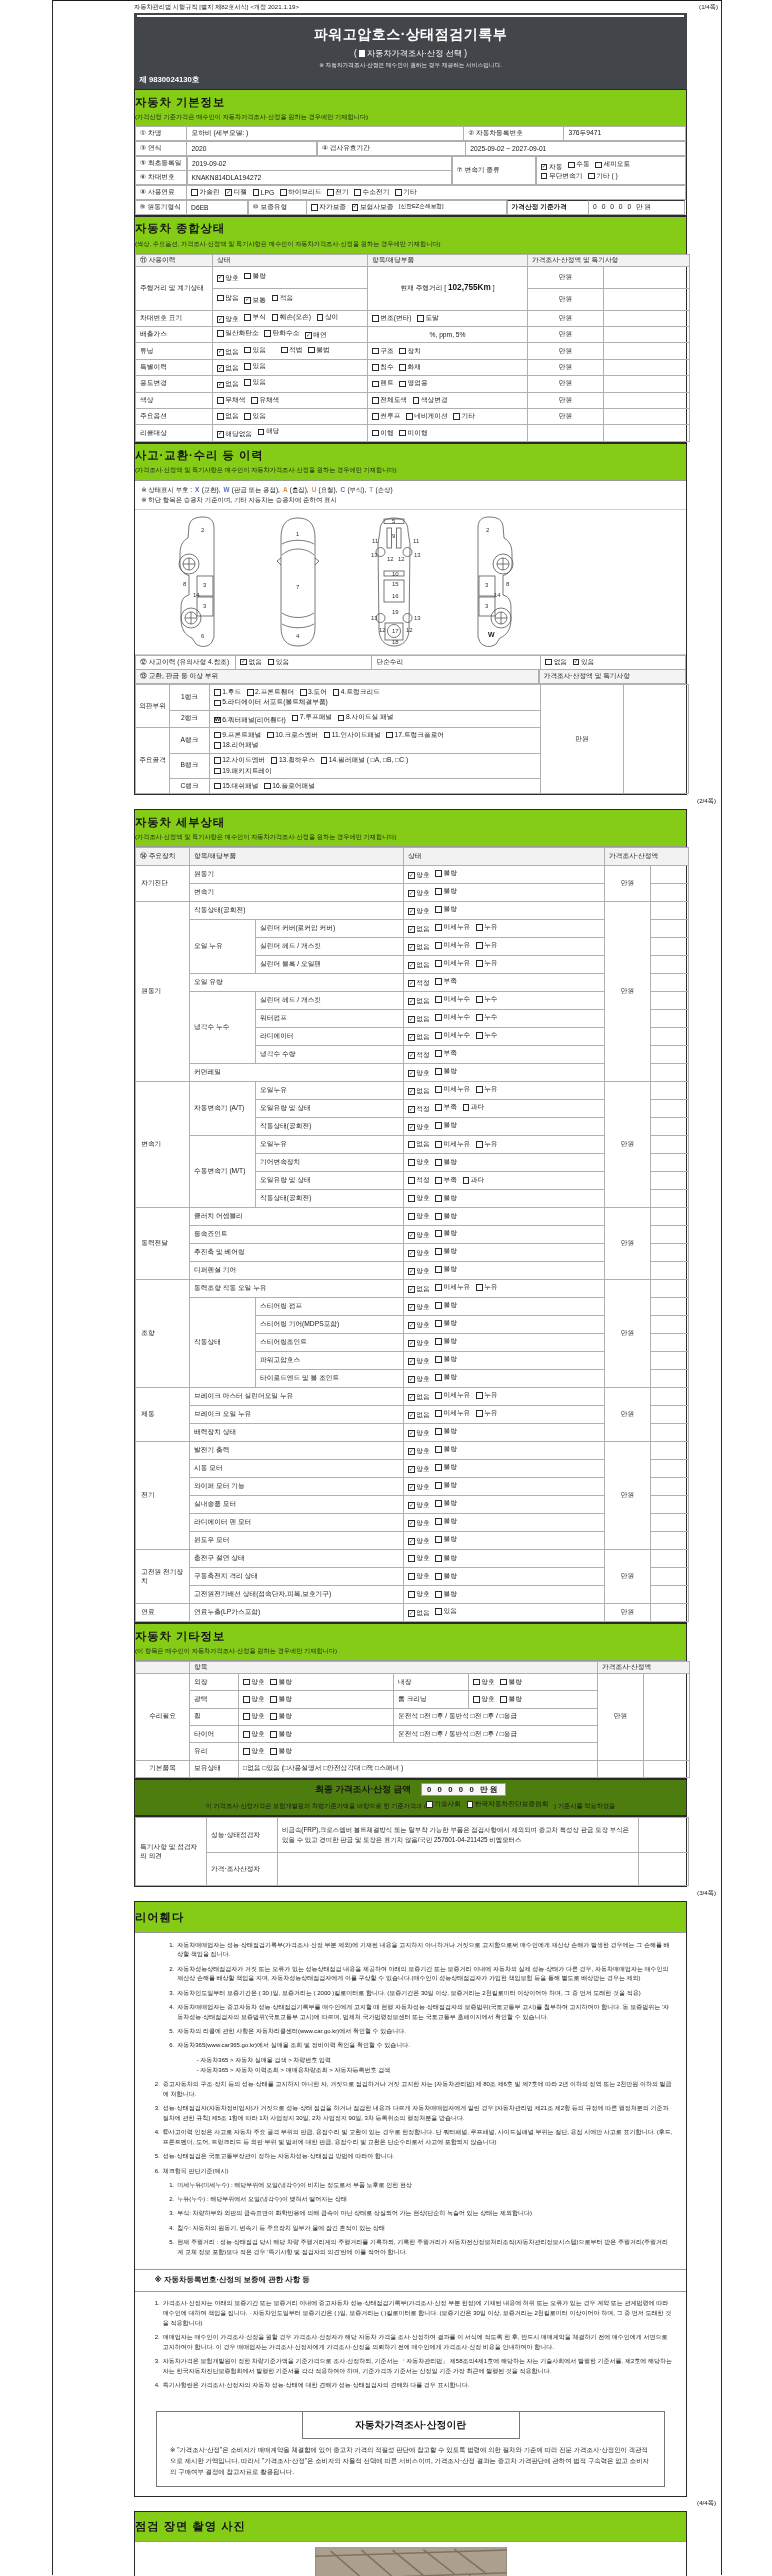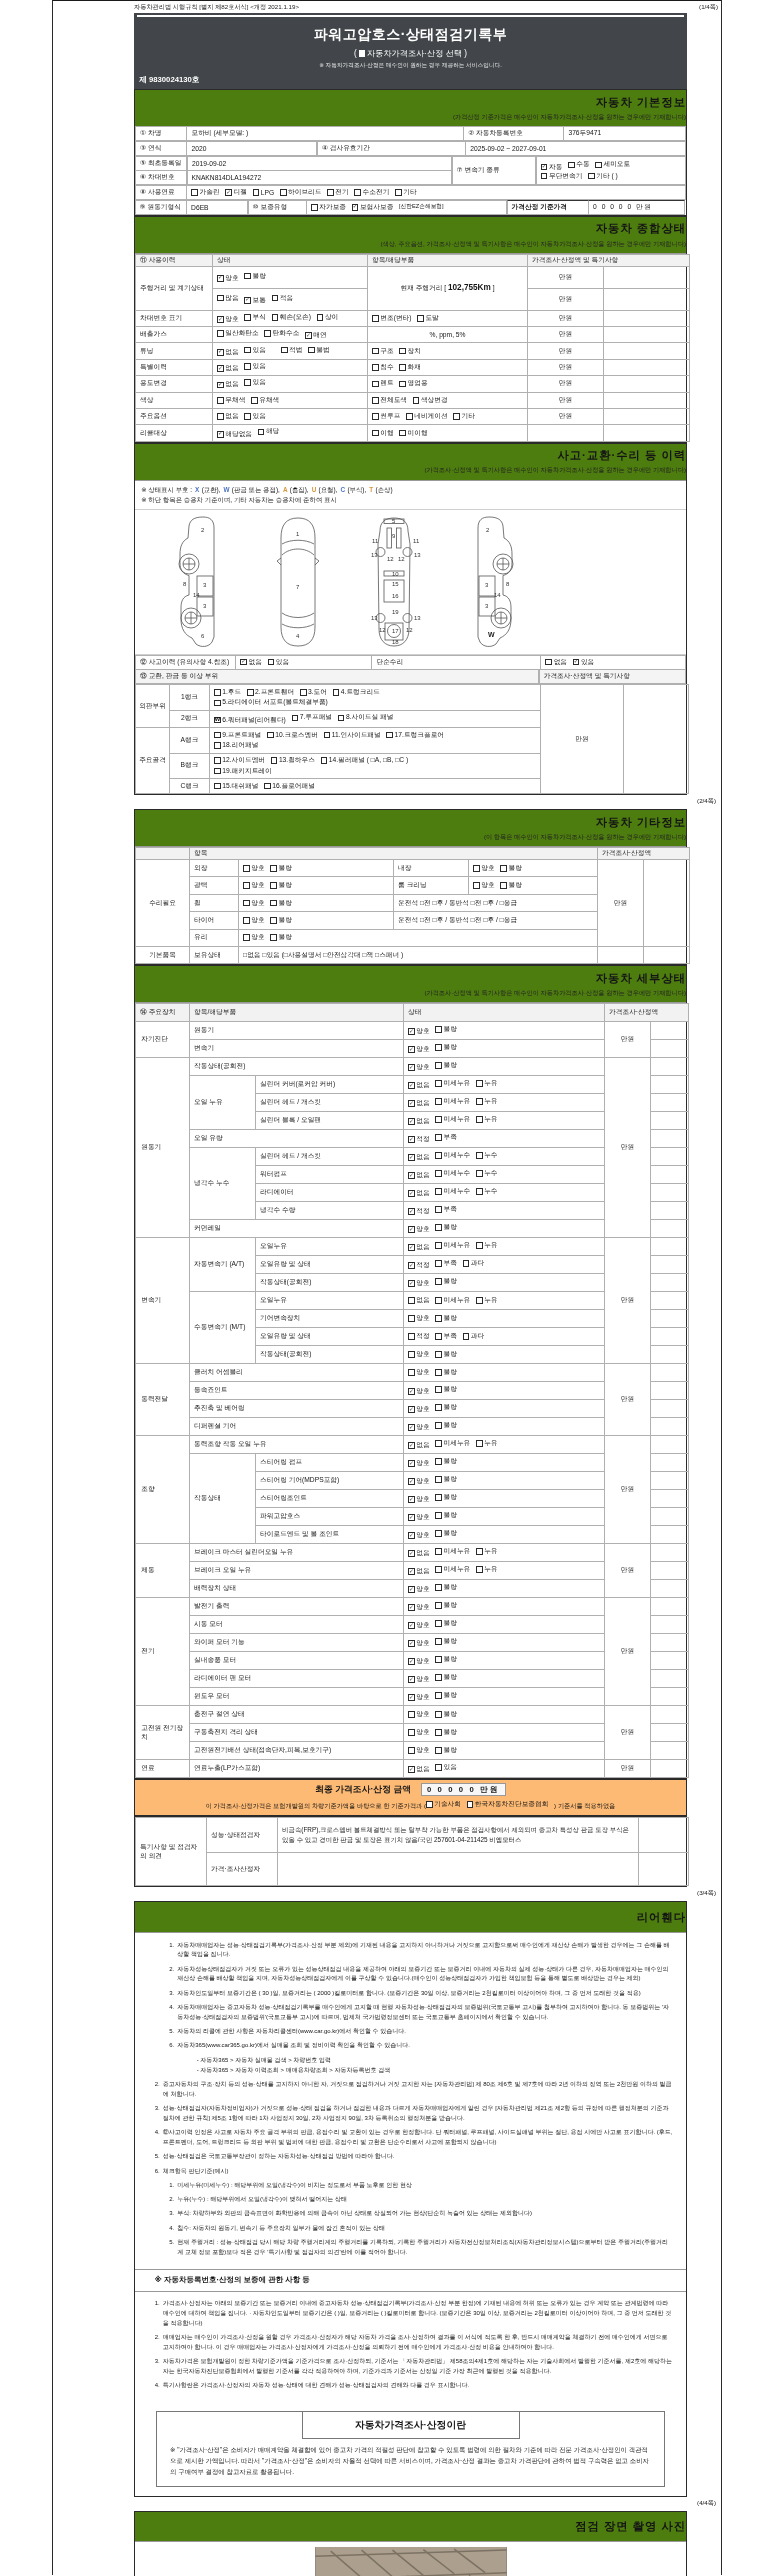--- a/index.html
+++ b/index.html
@@ -13,21 +13,21 @@
   
   .dark-header{background:#42464a;color:#fff;position:relative;padding:2.1px 3.1px 4.1px 3.1px;box-sizing:border-box;}
   .dark-header .stripe{height:2.6px;background:#fff;margin-bottom:9.3px;}
   .dark-header h1{margin:0;text-align:center;font-size:14px;letter-spacing:0.5px;font-weight:bold;}
   .dark-header .sub{text-align:center;font-size:8.2px;margin-top:3.6px;}
   .dark-header .sub .fsq{display:inline-block;width:6.2px;height:7.2px;background:#fff;vertical-align:-1px;margin:0 2.1px;}
   .dark-header .note{text-align:center;font-size:5.7px;margin-top:2.6px;color:#eee;}
   .dark-header .docno{font-size:7.7px;font-weight:bold;margin-top:5.2px;padding-left:2.1px;}
   
   .sec{border:1px solid #2a2a2a;border-top-width:0.5px;background:#fff;}
-  .band{background:#4d7c0f;border-bottom:0.5px solid #999;text-align:right;padding:4.6px 0 4.1px 0;}
+  .band{background:#84cc16;border-bottom:0.5px solid #999;text-align:left;padding:4.6px 0 4.1px 0;}
   .band h2{margin:0;font-size:11.3px;font-weight:bold;letter-spacing:1px;}
   .band .bsub{font-size:6.2px;margin-top:3.1px;color:#222;}
   
   .grid{background:#fff;}
   .frow{display:flex;}
   .fcell{border:0.5px solid #b0b0b0;margin-left:-0.5px;margin-top:-0.5px;box-sizing:border-box;
          font-size:6.7px;padding:2.1px 4.1px;display:flex;align-items:center;min-height:15px;}
   .frow .first{margin-left:0;}
   
   .cbw{display:inline-flex;align-items:center;margin-right:5.7px;white-space:nowrap;}
@@ -640,20 +640,569 @@
                   </span></div>
               </td>
             </tr>
           </tbody>
     </table>
   </div>
   <div class="pagemark">(2/4쪽)</div>
 
   <div class="sec">
     <div class="band">
+      <h2>자동차 세부상태</h2>
+      <div class="bsub">(가격조사·산정액 및 특기사항은 매수인이 자동차가격조사·산정을 원하는 경우에만 기재합니다)</div>
+    </div>
+    <table class="dt">
+      <colgroup>
+            <col style="width:54px">
+            <col style="width:66px">
+            <col style="width:148px">
+            <col style="width:201px">
+            <col style="width:46px">
+            <col style="width:38px">
+          </colgroup>
+      <tbody id="detail-body">
+            <tr class="hdr">
+              <td>⑭ 주요장치</td>
+              <td colspan="2">항목/해당부품</td>
+              <td>상태</td>
+              <td colspan="2">가격조사·산정액</td>
+            </tr>
+            <tr class="gtop">
+              <td rowspan="2" style="text-align:left;padding-left:5.2px">자기진단</td>
+              <td colspan="2">원동기</td>
+              <td><span class="cbw">
+                  <span class="cb">✓</span>
+                  <span class="cbl">양호</span>
+                </span><span class="cbw">
+                  <span class="cb"></span>
+                  <span class="cbl">불량</span>
+                </span></td>
+              <td class="price-cell" rowspan="2">만원</td>
+              <td></td>
+            </tr>
+            <tr>
+              <td colspan="2">변속기</td>
+              <td><span class="cbw">
+                  <span class="cb">✓</span>
+                  <span class="cbl">양호</span>
+                </span><span class="cbw">
+                  <span class="cb"></span>
+                  <span class="cbl">불량</span>
+                </span></td>
+              <td></td>
+            </tr>
+            <tr class="gtop">
+              <td rowspan="10" style="text-align:left;padding-left:5.2px">원동기</td>
+              <td colspan="2">작동상태(공회전)</td>
+              <td><span class="cbw">
+                  <span class="cb">✓</span>
+                  <span class="cbl">양호</span>
+                </span><span class="cbw">
+                  <span class="cb"></span>
+                  <span class="cbl">불량</span>
+                </span></td>
+              <td class="price-cell" rowspan="10">만원</td>
+              <td></td>
+            </tr>
+            <tr>
+              <td rowspan="3">오일 누유</td>
+              <td>실린더 커버(로커암 커버)</td>
+              <td><span class="cbw">
+                  <span class="cb">✓</span>
+                  <span class="cbl">없음</span>
+                </span><span class="cbw">
+                  <span class="cb"></span>
+                  <span class="cbl">미세누유</span>
+                </span><span class="cbw">
+                  <span class="cb"></span>
+                  <span class="cbl">누유</span>
+                </span></td>
+              <td></td>
+            </tr>
+            <tr>
+              <td>실린더 헤드 / 개스킷</td>
+              <td><span class="cbw">
+                  <span class="cb">✓</span>
+                  <span class="cbl">없음</span>
+                </span><span class="cbw">
+                  <span class="cb"></span>
+                  <span class="cbl">미세누유</span>
+                </span><span class="cbw">
+                  <span class="cb"></span>
+                  <span class="cbl">누유</span>
+                </span></td>
+              <td></td>
+            </tr>
+            <tr>
+              <td>실린더 블록 / 오일팬</td>
+              <td><span class="cbw">
+                  <span class="cb">✓</span>
+                  <span class="cbl">없음</span>
+                </span><span class="cbw">
+                  <span class="cb"></span>
+                  <span class="cbl">미세누유</span>
+                </span><span class="cbw">
+                  <span class="cb"></span>
+                  <span class="cbl">누유</span>
+                </span></td>
+              <td></td>
+            </tr>
+            <tr>
+              <td colspan="2">오일 유량</td>
+              <td><span class="cbw">
+                  <span class="cb">✓</span>
+                  <span class="cbl">적정</span>
+                </span><span class="cbw">
+                  <span class="cb"></span>
+                  <span class="cbl">부족</span>
+                </span></td>
+              <td></td>
+            </tr>
+            <tr>
+              <td rowspan="4">냉각수 누수</td>
+              <td>실린더 헤드 / 개스킷</td>
+              <td><span class="cbw">
+                  <span class="cb">✓</span>
+                  <span class="cbl">없음</span>
+                </span><span class="cbw">
+                  <span class="cb"></span>
+                  <span class="cbl">미세누수</span>
+                </span><span class="cbw">
+                  <span class="cb"></span>
+                  <span class="cbl">누수</span>
+                </span></td>
+              <td></td>
+            </tr>
+            <tr>
+              <td>워터펌프</td>
+              <td><span class="cbw">
+                  <span class="cb">✓</span>
+                  <span class="cbl">없음</span>
+                </span><span class="cbw">
+                  <span class="cb"></span>
+                  <span class="cbl">미세누수</span>
+                </span><span class="cbw">
+                  <span class="cb"></span>
+                  <span class="cbl">누수</span>
+                </span></td>
+              <td></td>
+            </tr>
+            <tr>
+              <td>라디에이터</td>
+              <td><span class="cbw">
+                  <span class="cb">✓</span>
+                  <span class="cbl">없음</span>
+                </span><span class="cbw">
+                  <span class="cb"></span>
+                  <span class="cbl">미세누수</span>
+                </span><span class="cbw">
+                  <span class="cb"></span>
+                  <span class="cbl">누수</span>
+                </span></td>
+              <td></td>
+            </tr>
+            <tr>
+              <td>냉각수 수량</td>
+              <td><span class="cbw">
+                  <span class="cb">✓</span>
+                  <span class="cbl">적정</span>
+                </span><span class="cbw">
+                  <span class="cb"></span>
+                  <span class="cbl">부족</span>
+                </span></td>
+              <td></td>
+            </tr>
+            <tr>
+              <td colspan="2">커먼레일</td>
+              <td><span class="cbw">
+                  <span class="cb">✓</span>
+                  <span class="cbl">양호</span>
+                </span><span class="cbw">
+                  <span class="cb"></span>
+                  <span class="cbl">불량</span>
+                </span></td>
+              <td></td>
+            </tr>
+            <tr class="gtop">
+              <td rowspan="7" style="text-align:left;padding-left:5.2px">변속기</td>
+              <td rowspan="3">자동변속기 (A/T)</td>
+              <td>오일누유</td>
+              <td><span class="cbw">
+                  <span class="cb">✓</span>
+                  <span class="cbl">없음</span>
+                </span><span class="cbw">
+                  <span class="cb"></span>
+                  <span class="cbl">미세누유</span>
+                </span><span class="cbw">
+                  <span class="cb"></span>
+                  <span class="cbl">누유</span>
+                </span></td>
+              <td class="price-cell" rowspan="7">만원</td>
+              <td></td>
+            </tr>
+            <tr>
+              <td>오일유량 및 상태</td>
+              <td><span class="cbw">
+                  <span class="cb">✓</span>
+                  <span class="cbl">적정</span>
+                </span><span class="cbw">
+                  <span class="cb"></span>
+                  <span class="cbl">부족</span>
+                </span><span class="cbw">
+                  <span class="cb"></span>
+                  <span class="cbl">과다</span>
+                </span></td>
+              <td></td>
+            </tr>
+            <tr>
+              <td>작동상태(공회전)</td>
+              <td><span class="cbw">
+                  <span class="cb">✓</span>
+                  <span class="cbl">양호</span>
+                </span><span class="cbw">
+                  <span class="cb"></span>
+                  <span class="cbl">불량</span>
+                </span></td>
+              <td></td>
+            </tr>
+            <tr>
+              <td rowspan="4">수동변속기 (M/T)</td>
+              <td>오일누유</td>
+              <td><span class="cbw">
+                  <span class="cb"></span>
+                  <span class="cbl">없음</span>
+                </span><span class="cbw">
+                  <span class="cb"></span>
+                  <span class="cbl">미세누유</span>
+                </span><span class="cbw">
+                  <span class="cb"></span>
+                  <span class="cbl">누유</span>
+                </span></td>
+              <td></td>
+            </tr>
+            <tr>
+              <td>기어변속장치</td>
+              <td><span class="cbw">
+                  <span class="cb"></span>
+                  <span class="cbl">양호</span>
+                </span><span class="cbw">
+                  <span class="cb"></span>
+                  <span class="cbl">불량</span>
+                </span></td>
+              <td></td>
+            </tr>
+            <tr>
+              <td>오일유량 및 상태</td>
+              <td><span class="cbw">
+                  <span class="cb"></span>
+                  <span class="cbl">적정</span>
+                </span><span class="cbw">
+                  <span class="cb"></span>
+                  <span class="cbl">부족</span>
+                </span><span class="cbw">
+                  <span class="cb"></span>
+                  <span class="cbl">과다</span>
+                </span></td>
+              <td></td>
+            </tr>
+            <tr>
+              <td>작동상태(공회전)</td>
+              <td><span class="cbw">
+                  <span class="cb"></span>
+                  <span class="cbl">양호</span>
+                </span><span class="cbw">
+                  <span class="cb"></span>
+                  <span class="cbl">불량</span>
+                </span></td>
+              <td></td>
+            </tr>
+            <tr class="gtop">
+              <td rowspan="4" style="text-align:left;padding-left:5.2px">동력전달</td>
+              <td colspan="2">클러치 어셈블리</td>
+              <td><span class="cbw">
+                  <span class="cb"></span>
+                  <span class="cbl">양호</span>
+                </span><span class="cbw">
+                  <span class="cb"></span>
+                  <span class="cbl">불량</span>
+                </span></td>
+              <td class="price-cell" rowspan="4">만원</td>
+              <td></td>
+            </tr>
+            <tr>
+              <td colspan="2">등속죠인트</td>
+              <td><span class="cbw">
+                  <span class="cb">✓</span>
+                  <span class="cbl">양호</span>
+                </span><span class="cbw">
+                  <span class="cb"></span>
+                  <span class="cbl">불량</span>
+                </span></td>
+              <td></td>
+            </tr>
+            <tr>
+              <td colspan="2">추진축 및 베어링</td>
+              <td><span class="cbw">
+                  <span class="cb">✓</span>
+                  <span class="cbl">양호</span>
+                </span><span class="cbw">
+                  <span class="cb"></span>
+                  <span class="cbl">불량</span>
+                </span></td>
+              <td></td>
+            </tr>
+            <tr>
+              <td colspan="2">디퍼렌셜 기어</td>
+              <td><span class="cbw">
+                  <span class="cb">✓</span>
+                  <span class="cbl">양호</span>
+                </span><span class="cbw">
+                  <span class="cb"></span>
+                  <span class="cbl">불량</span>
+                </span></td>
+              <td></td>
+            </tr>
+            <tr class="gtop">
+              <td rowspan="6" style="text-align:left;padding-left:5.2px">조향</td>
+              <td colspan="2">동력조향 작동 오일 누유</td>
+              <td><span class="cbw">
+                  <span class="cb">✓</span>
+                  <span class="cbl">없음</span>
+                </span><span class="cbw">
+                  <span class="cb"></span>
+                  <span class="cbl">미세누유</span>
+                </span><span class="cbw">
+                  <span class="cb"></span>
+                  <span class="cbl">누유</span>
+                </span></td>
+              <td class="price-cell" rowspan="6">만원</td>
+              <td></td>
+            </tr>
+            <tr>
+              <td rowspan="5">작동상태</td>
+              <td>스티어링 펌프</td>
+              <td><span class="cbw">
+                  <span class="cb">✓</span>
+                  <span class="cbl">양호</span>
+                </span><span class="cbw">
+                  <span class="cb"></span>
+                  <span class="cbl">불량</span>
+                </span></td>
+              <td></td>
+            </tr>
+            <tr>
+              <td>스티어링 기어(MDPS포함)</td>
+              <td><span class="cbw">
+                  <span class="cb">✓</span>
+                  <span class="cbl">양호</span>
+                </span><span class="cbw">
+                  <span class="cb"></span>
+                  <span class="cbl">불량</span>
+                </span></td>
+              <td></td>
+            </tr>
+            <tr>
+              <td>스티어링조인트</td>
+              <td><span class="cbw">
+                  <span class="cb">✓</span>
+                  <span class="cbl">양호</span>
+                </span><span class="cbw">
+                  <span class="cb"></span>
+                  <span class="cbl">불량</span>
+                </span></td>
+              <td></td>
+            </tr>
+            <tr>
+              <td>파워고압호스</td>
+              <td><span class="cbw">
+                  <span class="cb">✓</span>
+                  <span class="cbl">양호</span>
+                </span><span class="cbw">
+                  <span class="cb"></span>
+                  <span class="cbl">불량</span>
+                </span></td>
+              <td></td>
+            </tr>
+            <tr>
+              <td>타이로드엔드 및 볼 조인트</td>
+              <td><span class="cbw">
+                  <span class="cb">✓</span>
+                  <span class="cbl">양호</span>
+                </span><span class="cbw">
+                  <span class="cb"></span>
+                  <span class="cbl">불량</span>
+                </span></td>
+              <td></td>
+            </tr>
+            <tr class="gtop">
+              <td rowspan="3" style="text-align:left;padding-left:5.2px">제동</td>
+              <td colspan="2">브레이크 마스터 실린더오일 누유</td>
+              <td><span class="cbw">
+                  <span class="cb">✓</span>
+                  <span class="cbl">없음</span>
+                </span><span class="cbw">
+                  <span class="cb"></span>
+                  <span class="cbl">미세누유</span>
+                </span><span class="cbw">
+                  <span class="cb"></span>
+                  <span class="cbl">누유</span>
+                </span></td>
+              <td class="price-cell" rowspan="3">만원</td>
+              <td></td>
+            </tr>
+            <tr>
+              <td colspan="2">브레이크 오일 누유</td>
+              <td><span class="cbw">
+                  <span class="cb">✓</span>
+                  <span class="cbl">없음</span>
+                </span><span class="cbw">
+                  <span class="cb"></span>
+                  <span class="cbl">미세누유</span>
+                </span><span class="cbw">
+                  <span class="cb"></span>
+                  <span class="cbl">누유</span>
+                </span></td>
+              <td></td>
+            </tr>
+            <tr>
+              <td colspan="2">배력장치 상태</td>
+              <td><span class="cbw">
+                  <span class="cb">✓</span>
+                  <span class="cbl">양호</span>
+                </span><span class="cbw">
+                  <span class="cb"></span>
+                  <span class="cbl">불량</span>
+                </span></td>
+              <td></td>
+            </tr>
+            <tr class="gtop">
+              <td rowspan="6" style="text-align:left;padding-left:5.2px">전기</td>
+              <td colspan="2">발전기 출력</td>
+              <td><span class="cbw">
+                  <span class="cb">✓</span>
+                  <span class="cbl">양호</span>
+                </span><span class="cbw">
+                  <span class="cb"></span>
+                  <span class="cbl">불량</span>
+                </span></td>
+              <td class="price-cell" rowspan="6">만원</td>
+              <td></td>
+            </tr>
+            <tr>
+              <td colspan="2">시동 모터</td>
+              <td><span class="cbw">
+                  <span class="cb">✓</span>
+                  <span class="cbl">양호</span>
+                </span><span class="cbw">
+                  <span class="cb"></span>
+                  <span class="cbl">불량</span>
+                </span></td>
+              <td></td>
+            </tr>
+            <tr>
+              <td colspan="2">와이퍼 모터 기능</td>
+              <td><span class="cbw">
+                  <span class="cb">✓</span>
+                  <span class="cbl">양호</span>
+                </span><span class="cbw">
+                  <span class="cb"></span>
+                  <span class="cbl">불량</span>
+                </span></td>
+              <td></td>
+            </tr>
+            <tr>
+              <td colspan="2">실내송풍 모터</td>
+              <td><span class="cbw">
+                  <span class="cb">✓</span>
+                  <span class="cbl">양호</span>
+                </span><span class="cbw">
+                  <span class="cb"></span>
+                  <span class="cbl">불량</span>
+                </span></td>
+              <td></td>
+            </tr>
+            <tr>
+              <td colspan="2">라디에이터 팬 모터</td>
+              <td><span class="cbw">
+                  <span class="cb">✓</span>
+                  <span class="cbl">양호</span>
+                </span><span class="cbw">
+                  <span class="cb"></span>
+                  <span class="cbl">불량</span>
+                </span></td>
+              <td></td>
+            </tr>
+            <tr>
+              <td colspan="2">윈도우 모터</td>
+              <td><span class="cbw">
+                  <span class="cb">✓</span>
+                  <span class="cbl">양호</span>
+                </span><span class="cbw">
+                  <span class="cb"></span>
+                  <span class="cbl">불량</span>
+                </span></td>
+              <td></td>
+            </tr>
+            <tr class="gtop">
+              <td rowspan="3" style="text-align:left;padding-left:5.2px">고전원 전기장치</td>
+              <td colspan="2">충전구 절연 상태</td>
+              <td><span class="cbw">
+                  <span class="cb"></span>
+                  <span class="cbl">양호</span>
+                </span><span class="cbw">
+                  <span class="cb"></span>
+                  <span class="cbl">불량</span>
+                </span></td>
+              <td class="price-cell" rowspan="3">만원</td>
+              <td></td>
+            </tr>
+            <tr>
+              <td colspan="2">구동축전지 격리 상태</td>
+              <td><span class="cbw">
+                  <span class="cb"></span>
+                  <span class="cbl">양호</span>
+                </span><span class="cbw">
+                  <span class="cb"></span>
+                  <span class="cbl">불량</span>
+                </span></td>
+              <td></td>
+            </tr>
+            <tr>
+              <td colspan="2">고전원전기배선 상태(접속단자,피복,보호기구)</td>
+              <td><span class="cbw">
+                  <span class="cb"></span>
+                  <span class="cbl">양호</span>
+                </span><span class="cbw">
+                  <span class="cb"></span>
+                  <span class="cbl">불량</span>
+                </span></td>
+              <td></td>
+            </tr>
+            <tr class="gtop">
+              <td rowspan="1" style="text-align:left;padding-left:5.2px">연료</td>
+              <td colspan="2">연료누출(LP가스포함)</td>
+              <td><span class="cbw">
+                  <span class="cb">✓</span>
+                  <span class="cbl">없음</span>
+                </span><span class="cbw">
+                  <span class="cb"></span>
+                  <span class="cbl">있음</span>
+                </span></td>
+              <td class="price-cell" rowspan="1">만원</td>
+              <td></td>
+            </tr>
+          </tbody>
+    </table>
+  </div>
+
+  <div class="sec">
+    <div class="band">
       <h2>자동차 기타정보</h2>
       <div class="bsub">(이 항목은 매수인이 자동차가격조사·산정을 원하는 경우에만 기재합니다)</div>
     </div>
     <table>
       <colgroup>
             <col style="width:54px">
             <col style="width:49px">
             <col style="width:155px">
             <col style="width:75px">
             <col style="width:129px">
@@ -741,570 +1290,21 @@
               <td style="text-align:center;height:14.4px">기본품목</td>
               <td>보유상태</td>
               <td colspan="3">□없음  □있음  (□사용설명서 □안전삼각대 □잭 □스패너 )</td>
               <td></td>
               <td></td>
             </tr>
           </tbody>
     </table>
   </div>
 
-  <div class="sec">
-    <div class="band">
-      <h2>자동차 세부상태</h2>
-      <div class="bsub">(가격조사·산정액 및 특기사항은 매수인이 자동차가격조사·산정을 원하는 경우에만 기재합니다)</div>
-    </div>
-    <table class="dt">
-      <colgroup>
-            <col style="width:54px">
-            <col style="width:66px">
-            <col style="width:148px">
-            <col style="width:201px">
-            <col style="width:46px">
-            <col style="width:38px">
-          </colgroup>
-      <tbody id="detail-body">
-            <tr class="hdr">
-              <td>⑭ 주요장치</td>
-              <td colspan="2">항목/해당부품</td>
-              <td>상태</td>
-              <td colspan="2">가격조사·산정액</td>
-            </tr>
-            <tr class="gtop">
-              <td rowspan="2" style="text-align:left;padding-left:5.2px">자기진단</td>
-              <td colspan="2">원동기</td>
-              <td><span class="cbw">
-                  <span class="cb">✓</span>
-                  <span class="cbl">양호</span>
-                </span><span class="cbw">
-                  <span class="cb"></span>
-                  <span class="cbl">불량</span>
-                </span></td>
-              <td class="price-cell" rowspan="2">만원</td>
-              <td></td>
-            </tr>
-            <tr>
-              <td colspan="2">변속기</td>
-              <td><span class="cbw">
-                  <span class="cb">✓</span>
-                  <span class="cbl">양호</span>
-                </span><span class="cbw">
-                  <span class="cb"></span>
-                  <span class="cbl">불량</span>
-                </span></td>
-              <td></td>
-            </tr>
-            <tr class="gtop">
-              <td rowspan="10" style="text-align:left;padding-left:5.2px">원동기</td>
-              <td colspan="2">작동상태(공회전)</td>
-              <td><span class="cbw">
-                  <span class="cb">✓</span>
-                  <span class="cbl">양호</span>
-                </span><span class="cbw">
-                  <span class="cb"></span>
-                  <span class="cbl">불량</span>
-                </span></td>
-              <td class="price-cell" rowspan="10">만원</td>
-              <td></td>
-            </tr>
-            <tr>
-              <td rowspan="3">오일 누유</td>
-              <td>실린더 커버(로커암 커버)</td>
-              <td><span class="cbw">
-                  <span class="cb">✓</span>
-                  <span class="cbl">없음</span>
-                </span><span class="cbw">
-                  <span class="cb"></span>
-                  <span class="cbl">미세누유</span>
-                </span><span class="cbw">
-                  <span class="cb"></span>
-                  <span class="cbl">누유</span>
-                </span></td>
-              <td></td>
-            </tr>
-            <tr>
-              <td>실린더 헤드 / 개스킷</td>
-              <td><span class="cbw">
-                  <span class="cb">✓</span>
-                  <span class="cbl">없음</span>
-                </span><span class="cbw">
-                  <span class="cb"></span>
-                  <span class="cbl">미세누유</span>
-                </span><span class="cbw">
-                  <span class="cb"></span>
-                  <span class="cbl">누유</span>
-                </span></td>
-              <td></td>
-            </tr>
-            <tr>
-              <td>실린더 블록 / 오일팬</td>
-              <td><span class="cbw">
-                  <span class="cb">✓</span>
-                  <span class="cbl">없음</span>
-                </span><span class="cbw">
-                  <span class="cb"></span>
-                  <span class="cbl">미세누유</span>
-                </span><span class="cbw">
-                  <span class="cb"></span>
-                  <span class="cbl">누유</span>
-                </span></td>
-              <td></td>
-            </tr>
-            <tr>
-              <td colspan="2">오일 유량</td>
-              <td><span class="cbw">
-                  <span class="cb">✓</span>
-                  <span class="cbl">적정</span>
-                </span><span class="cbw">
-                  <span class="cb"></span>
-                  <span class="cbl">부족</span>
-                </span></td>
-              <td></td>
-            </tr>
-            <tr>
-              <td rowspan="4">냉각수 누수</td>
-              <td>실린더 헤드 / 개스킷</td>
-              <td><span class="cbw">
-                  <span class="cb">✓</span>
-                  <span class="cbl">없음</span>
-                </span><span class="cbw">
-                  <span class="cb"></span>
-                  <span class="cbl">미세누수</span>
-                </span><span class="cbw">
-                  <span class="cb"></span>
-                  <span class="cbl">누수</span>
-                </span></td>
-              <td></td>
-            </tr>
-            <tr>
-              <td>워터펌프</td>
-              <td><span class="cbw">
-                  <span class="cb">✓</span>
-                  <span class="cbl">없음</span>
-                </span><span class="cbw">
-                  <span class="cb"></span>
-                  <span class="cbl">미세누수</span>
-                </span><span class="cbw">
-                  <span class="cb"></span>
-                  <span class="cbl">누수</span>
-                </span></td>
-              <td></td>
-            </tr>
-            <tr>
-              <td>라디에이터</td>
-              <td><span class="cbw">
-                  <span class="cb">✓</span>
-                  <span class="cbl">없음</span>
-                </span><span class="cbw">
-                  <span class="cb"></span>
-                  <span class="cbl">미세누수</span>
-                </span><span class="cbw">
-                  <span class="cb"></span>
-                  <span class="cbl">누수</span>
-                </span></td>
-              <td></td>
-            </tr>
-            <tr>
-              <td>냉각수 수량</td>
-              <td><span class="cbw">
-                  <span class="cb">✓</span>
-                  <span class="cbl">적정</span>
-                </span><span class="cbw">
-                  <span class="cb"></span>
-                  <span class="cbl">부족</span>
-                </span></td>
-              <td></td>
-            </tr>
-            <tr>
-              <td colspan="2">커먼레일</td>
-              <td><span class="cbw">
-                  <span class="cb">✓</span>
-                  <span class="cbl">양호</span>
-                </span><span class="cbw">
-                  <span class="cb"></span>
-                  <span class="cbl">불량</span>
-                </span></td>
-              <td></td>
-            </tr>
-            <tr class="gtop">
-              <td rowspan="7" style="text-align:left;padding-left:5.2px">변속기</td>
-              <td rowspan="3">자동변속기 (A/T)</td>
-              <td>오일누유</td>
-              <td><span class="cbw">
-                  <span class="cb">✓</span>
-                  <span class="cbl">없음</span>
-                </span><span class="cbw">
-                  <span class="cb"></span>
-                  <span class="cbl">미세누유</span>
-                </span><span class="cbw">
-                  <span class="cb"></span>
-                  <span class="cbl">누유</span>
-                </span></td>
-              <td class="price-cell" rowspan="7">만원</td>
-              <td></td>
-            </tr>
-            <tr>
-              <td>오일유량 및 상태</td>
-              <td><span class="cbw">
-                  <span class="cb">✓</span>
-                  <span class="cbl">적정</span>
-                </span><span class="cbw">
-                  <span class="cb"></span>
-                  <span class="cbl">부족</span>
-                </span><span class="cbw">
-                  <span class="cb"></span>
-                  <span class="cbl">과다</span>
-                </span></td>
-              <td></td>
-            </tr>
-            <tr>
-              <td>작동상태(공회전)</td>
-              <td><span class="cbw">
-                  <span class="cb">✓</span>
-                  <span class="cbl">양호</span>
-                </span><span class="cbw">
-                  <span class="cb"></span>
-                  <span class="cbl">불량</span>
-                </span></td>
-              <td></td>
-            </tr>
-            <tr>
-              <td rowspan="4">수동변속기 (M/T)</td>
-              <td>오일누유</td>
-              <td><span class="cbw">
-                  <span class="cb"></span>
-                  <span class="cbl">없음</span>
-                </span><span class="cbw">
-                  <span class="cb"></span>
-                  <span class="cbl">미세누유</span>
-                </span><span class="cbw">
-                  <span class="cb"></span>
-                  <span class="cbl">누유</span>
-                </span></td>
-              <td></td>
-            </tr>
-            <tr>
-              <td>기어변속장치</td>
-              <td><span class="cbw">
-                  <span class="cb"></span>
-                  <span class="cbl">양호</span>
-                </span><span class="cbw">
-                  <span class="cb"></span>
-                  <span class="cbl">불량</span>
-                </span></td>
-              <td></td>
-            </tr>
-            <tr>
-              <td>오일유량 및 상태</td>
-              <td><span class="cbw">
-                  <span class="cb"></span>
-                  <span class="cbl">적정</span>
-                </span><span class="cbw">
-                  <span class="cb"></span>
-                  <span class="cbl">부족</span>
-                </span><span class="cbw">
-                  <span class="cb"></span>
-                  <span class="cbl">과다</span>
-                </span></td>
-              <td></td>
-            </tr>
-            <tr>
-              <td>작동상태(공회전)</td>
-              <td><span class="cbw">
-                  <span class="cb"></span>
-                  <span class="cbl">양호</span>
-                </span><span class="cbw">
-                  <span class="cb"></span>
-                  <span class="cbl">불량</span>
-                </span></td>
-              <td></td>
-            </tr>
-            <tr class="gtop">
-              <td rowspan="4" style="text-align:left;padding-left:5.2px">동력전달</td>
-              <td colspan="2">클러치 어셈블리</td>
-              <td><span class="cbw">
-                  <span class="cb"></span>
-                  <span class="cbl">양호</span>
-                </span><span class="cbw">
-                  <span class="cb"></span>
-                  <span class="cbl">불량</span>
-                </span></td>
-              <td class="price-cell" rowspan="4">만원</td>
-              <td></td>
-            </tr>
-            <tr>
-              <td colspan="2">등속죠인트</td>
-              <td><span class="cbw">
-                  <span class="cb">✓</span>
-                  <span class="cbl">양호</span>
-                </span><span class="cbw">
-                  <span class="cb"></span>
-                  <span class="cbl">불량</span>
-                </span></td>
-              <td></td>
-            </tr>
-            <tr>
-              <td colspan="2">추진축 및 베어링</td>
-              <td><span class="cbw">
-                  <span class="cb">✓</span>
-                  <span class="cbl">양호</span>
-                </span><span class="cbw">
-                  <span class="cb"></span>
-                  <span class="cbl">불량</span>
-                </span></td>
-              <td></td>
-            </tr>
-            <tr>
-              <td colspan="2">디퍼렌셜 기어</td>
-              <td><span class="cbw">
-                  <span class="cb">✓</span>
-                  <span class="cbl">양호</span>
-                </span><span class="cbw">
-                  <span class="cb"></span>
-                  <span class="cbl">불량</span>
-                </span></td>
-              <td></td>
-            </tr>
-            <tr class="gtop">
-              <td rowspan="6" style="text-align:left;padding-left:5.2px">조향</td>
-              <td colspan="2">동력조향 작동 오일 누유</td>
-              <td><span class="cbw">
-                  <span class="cb">✓</span>
-                  <span class="cbl">없음</span>
-                </span><span class="cbw">
-                  <span class="cb"></span>
-                  <span class="cbl">미세누유</span>
-                </span><span class="cbw">
-                  <span class="cb"></span>
-                  <span class="cbl">누유</span>
-                </span></td>
-              <td class="price-cell" rowspan="6">만원</td>
-              <td></td>
-            </tr>
-            <tr>
-              <td rowspan="5">작동상태</td>
-              <td>스티어링 펌프</td>
-              <td><span class="cbw">
-                  <span class="cb">✓</span>
-                  <span class="cbl">양호</span>
-                </span><span class="cbw">
-                  <span class="cb"></span>
-                  <span class="cbl">불량</span>
-                </span></td>
-              <td></td>
-            </tr>
-            <tr>
-              <td>스티어링 기어(MDPS포함)</td>
-              <td><span class="cbw">
-                  <span class="cb">✓</span>
-                  <span class="cbl">양호</span>
-                </span><span class="cbw">
-                  <span class="cb"></span>
-                  <span class="cbl">불량</span>
-                </span></td>
-              <td></td>
-            </tr>
-            <tr>
-              <td>스티어링조인트</td>
-              <td><span class="cbw">
-                  <span class="cb">✓</span>
-                  <span class="cbl">양호</span>
-                </span><span class="cbw">
-                  <span class="cb"></span>
-                  <span class="cbl">불량</span>
-                </span></td>
-              <td></td>
-            </tr>
-            <tr>
-              <td>파워고압호스</td>
-              <td><span class="cbw">
-                  <span class="cb">✓</span>
-                  <span class="cbl">양호</span>
-                </span><span class="cbw">
-                  <span class="cb"></span>
-                  <span class="cbl">불량</span>
-                </span></td>
-              <td></td>
-            </tr>
-            <tr>
-              <td>타이로드엔드 및 볼 조인트</td>
-              <td><span class="cbw">
-                  <span class="cb">✓</span>
-                  <span class="cbl">양호</span>
-                </span><span class="cbw">
-                  <span class="cb"></span>
-                  <span class="cbl">불량</span>
-                </span></td>
-              <td></td>
-            </tr>
-            <tr class="gtop">
-              <td rowspan="3" style="text-align:left;padding-left:5.2px">제동</td>
-              <td colspan="2">브레이크 마스터 실린더오일 누유</td>
-              <td><span class="cbw">
-                  <span class="cb">✓</span>
-                  <span class="cbl">없음</span>
-                </span><span class="cbw">
-                  <span class="cb"></span>
-                  <span class="cbl">미세누유</span>
-                </span><span class="cbw">
-                  <span class="cb"></span>
-                  <span class="cbl">누유</span>
-                </span></td>
-              <td class="price-cell" rowspan="3">만원</td>
-              <td></td>
-            </tr>
-            <tr>
-              <td colspan="2">브레이크 오일 누유</td>
-              <td><span class="cbw">
-                  <span class="cb">✓</span>
-                  <span class="cbl">없음</span>
-                </span><span class="cbw">
-                  <span class="cb"></span>
-                  <span class="cbl">미세누유</span>
-                </span><span class="cbw">
-                  <span class="cb"></span>
-                  <span class="cbl">누유</span>
-                </span></td>
-              <td></td>
-            </tr>
-            <tr>
-              <td colspan="2">배력장치 상태</td>
-              <td><span class="cbw">
-                  <span class="cb">✓</span>
-                  <span class="cbl">양호</span>
-                </span><span class="cbw">
-                  <span class="cb"></span>
-                  <span class="cbl">불량</span>
-                </span></td>
-              <td></td>
-            </tr>
-            <tr class="gtop">
-              <td rowspan="6" style="text-align:left;padding-left:5.2px">전기</td>
-              <td colspan="2">발전기 출력</td>
-              <td><span class="cbw">
-                  <span class="cb">✓</span>
-                  <span class="cbl">양호</span>
-                </span><span class="cbw">
-                  <span class="cb"></span>
-                  <span class="cbl">불량</span>
-                </span></td>
-              <td class="price-cell" rowspan="6">만원</td>
-              <td></td>
-            </tr>
-            <tr>
-              <td colspan="2">시동 모터</td>
-              <td><span class="cbw">
-                  <span class="cb">✓</span>
-                  <span class="cbl">양호</span>
-                </span><span class="cbw">
-                  <span class="cb"></span>
-                  <span class="cbl">불량</span>
-                </span></td>
-              <td></td>
-            </tr>
-            <tr>
-              <td colspan="2">와이퍼 모터 기능</td>
-              <td><span class="cbw">
-                  <span class="cb">✓</span>
-                  <span class="cbl">양호</span>
-                </span><span class="cbw">
-                  <span class="cb"></span>
-                  <span class="cbl">불량</span>
-                </span></td>
-              <td></td>
-            </tr>
-            <tr>
-              <td colspan="2">실내송풍 모터</td>
-              <td><span class="cbw">
-                  <span class="cb">✓</span>
-                  <span class="cbl">양호</span>
-                </span><span class="cbw">
-                  <span class="cb"></span>
-                  <span class="cbl">불량</span>
-                </span></td>
-              <td></td>
-            </tr>
-            <tr>
-              <td colspan="2">라디에이터 팬 모터</td>
-              <td><span class="cbw">
-                  <span class="cb">✓</span>
-                  <span class="cbl">양호</span>
-                </span><span class="cbw">
-                  <span class="cb"></span>
-                  <span class="cbl">불량</span>
-                </span></td>
-              <td></td>
-            </tr>
-            <tr>
-              <td colspan="2">윈도우 모터</td>
-              <td><span class="cbw">
-                  <span class="cb">✓</span>
-                  <span class="cbl">양호</span>
-                </span><span class="cbw">
-                  <span class="cb"></span>
-                  <span class="cbl">불량</span>
-                </span></td>
-              <td></td>
-            </tr>
-            <tr class="gtop">
-              <td rowspan="3" style="text-align:left;padding-left:5.2px">고전원 전기장치</td>
-              <td colspan="2">충전구 절연 상태</td>
-              <td><span class="cbw">
-                  <span class="cb"></span>
-                  <span class="cbl">양호</span>
-                </span><span class="cbw">
-                  <span class="cb"></span>
-                  <span class="cbl">불량</span>
-                </span></td>
-              <td class="price-cell" rowspan="3">만원</td>
-              <td></td>
-            </tr>
-            <tr>
-              <td colspan="2">구동축전지 격리 상태</td>
-              <td><span class="cbw">
-                  <span class="cb"></span>
-                  <span class="cbl">양호</span>
-                </span><span class="cbw">
-                  <span class="cb"></span>
-                  <span class="cbl">불량</span>
-                </span></td>
-              <td></td>
-            </tr>
-            <tr>
-              <td colspan="2">고전원전기배선 상태(접속단자,피복,보호기구)</td>
-              <td><span class="cbw">
-                  <span class="cb"></span>
-                  <span class="cbl">양호</span>
-                </span><span class="cbw">
-                  <span class="cb"></span>
-                  <span class="cbl">불량</span>
-                </span></td>
-              <td></td>
-            </tr>
-            <tr class="gtop">
-              <td rowspan="1" style="text-align:left;padding-left:5.2px">연료</td>
-              <td colspan="2">연료누출(LP가스포함)</td>
-              <td><span class="cbw">
-                  <span class="cb">✓</span>
-                  <span class="cbl">없음</span>
-                </span><span class="cbw">
-                  <span class="cb"></span>
-                  <span class="cbl">있음</span>
-                </span></td>
-              <td class="price-cell" rowspan="1">만원</td>
-              <td></td>
-            </tr>
-          </tbody>
-    </table>
-  </div>
-
-  <div class="sec" style="background:#fdba74;text-align:center;padding:4.1px 0 4.6px 0;">
+  <div class="sec" style="background:#4d7c0f;text-align:center;padding:4.1px 0 4.6px 0;">
     <div style="font-size:8.8px;font-weight:bold;">
       <span>최종 가격조사·산정 금액</span>&nbsp;&nbsp;&nbsp;
       <span class="digit-box">0 0 0 0 0 만원</span>
     </div>
     <div style="font-size:6.2px;margin-top:3.6px;">
       <span>이 가격조사·산정가격은 보험개발원의 차량기준가액을 바탕으로 한 기준가격과 (</span><span><span class="cbw">
               <span class="cb"></span>
               <span class="cbl">기술사회</span>
             </span><span class="cbw">
               <span class="cb"></span>

